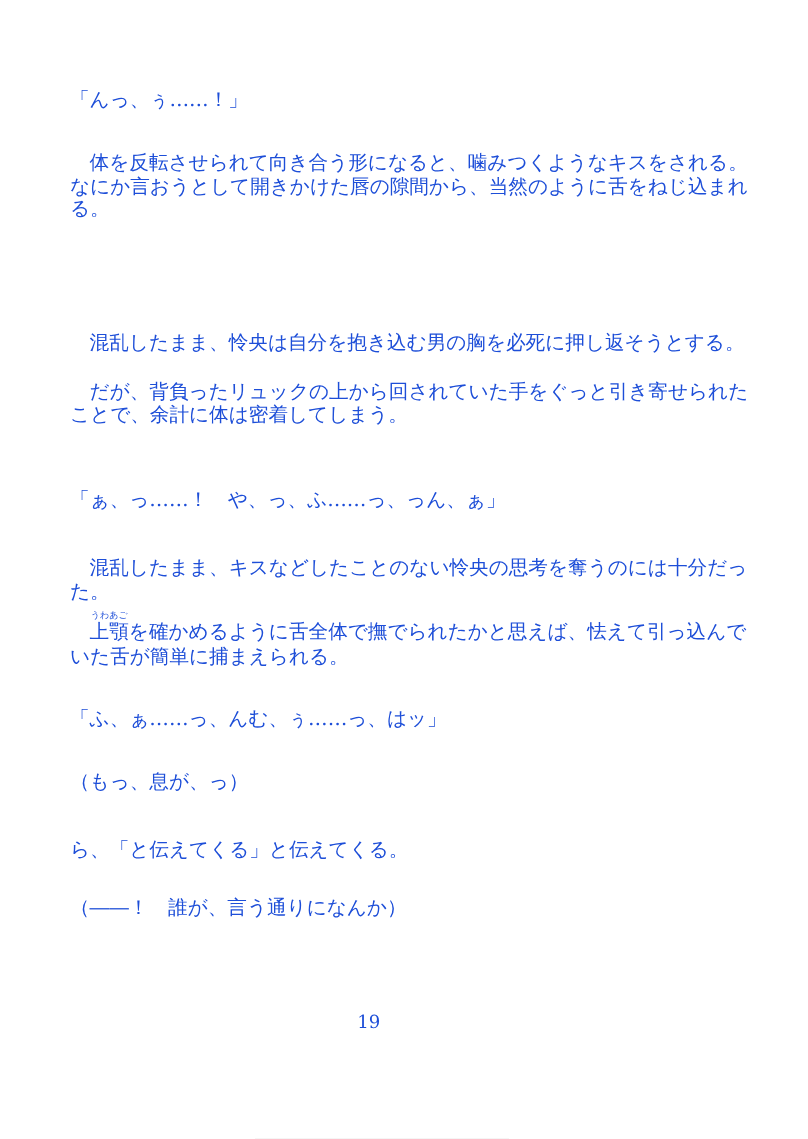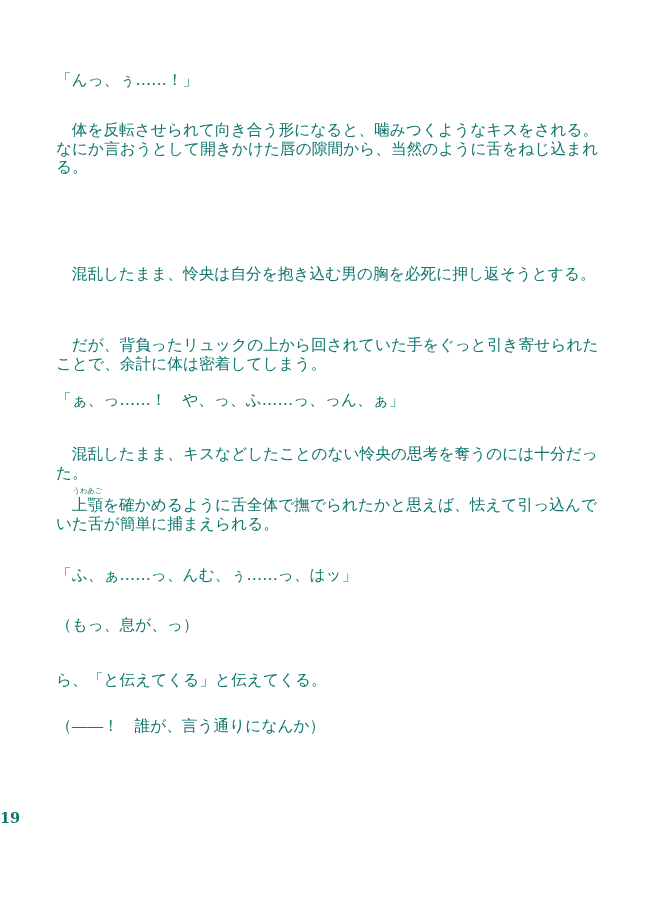--- a/index.html
+++ b/index.html
@@ -3,21 +3,21 @@
 <meta charset="utf-8">
 <style>
   html,body{margin:0;padding:0;background:#e8e8e8;}
   .page{
     position:relative;
     width:646px;height:911px;
     margin:0 auto;
     background:#ffffff;
     overflow:hidden;
     font-family:"DejaVu Serif","Liberation Serif",serif;
-    color:#0f766e;
+    color:#1d4ed8;
   }
   .block{
     position:absolute;
     left:56px;
     width:545px;
     font-size:15.7px;
     line-height:18.7px;
     letter-spacing:0px;
   }
   .line{white-space:pre;}
@@ -29,24 +29,23 @@
     text-align:center;
     font-size:7.2px;
     line-height:8px;
     letter-spacing:0;
     white-space:nowrap;
   }
   .pageno{
     position:absolute;
     left:0;top:809px;
     width:590px;
-    text-align:left;
+    text-align:center;
     font-size:14.5px;
     line-height:18px;
-    font-weight:bold;
   }
 </style>
 </head>
 <body>
 
 <div class="page">
 
   <div class="block" style="top:71px">
     <div class="line">「んっ、ぅ……！」</div>
   </div>
@@ -55,21 +54,21 @@
     <div class="line">　体を反転させられて向き合う形になると、噛みつくようなキスをされる。</div>
     <div class="line">なにか言おうとして開きかけた唇の隙間から、当然のように舌をねじ込まれ</div>
     <div class="line">る。</div>
   </div>
 
 
   <div class="block" style="top:265px">
     <div class="line">　混乱したまま、怜央は自分を抱き込む男の胸を必死に押し返そうとする。</div>
   </div>
 
-  <div class="block" style="top:336px">
+  <div class="block" style="top:304px">
     <div class="line">　だが、背負ったリュックの上から回されていた手をぐっと引き寄せられた</div>
     <div class="line">ことで、余計に体は密着してしまう。</div>
   </div>
 
   <div class="block" style="top:391px">
     <div class="line">「ぁ、っ……！　や、っ、ふ……っ、っん、ぁ」</div>
   </div>
 
   <div class="block" style="top:445px">
     <div class="line">　混乱したまま、キスなどしたことのない怜央の思考を奪うのには十分だっ</div>

